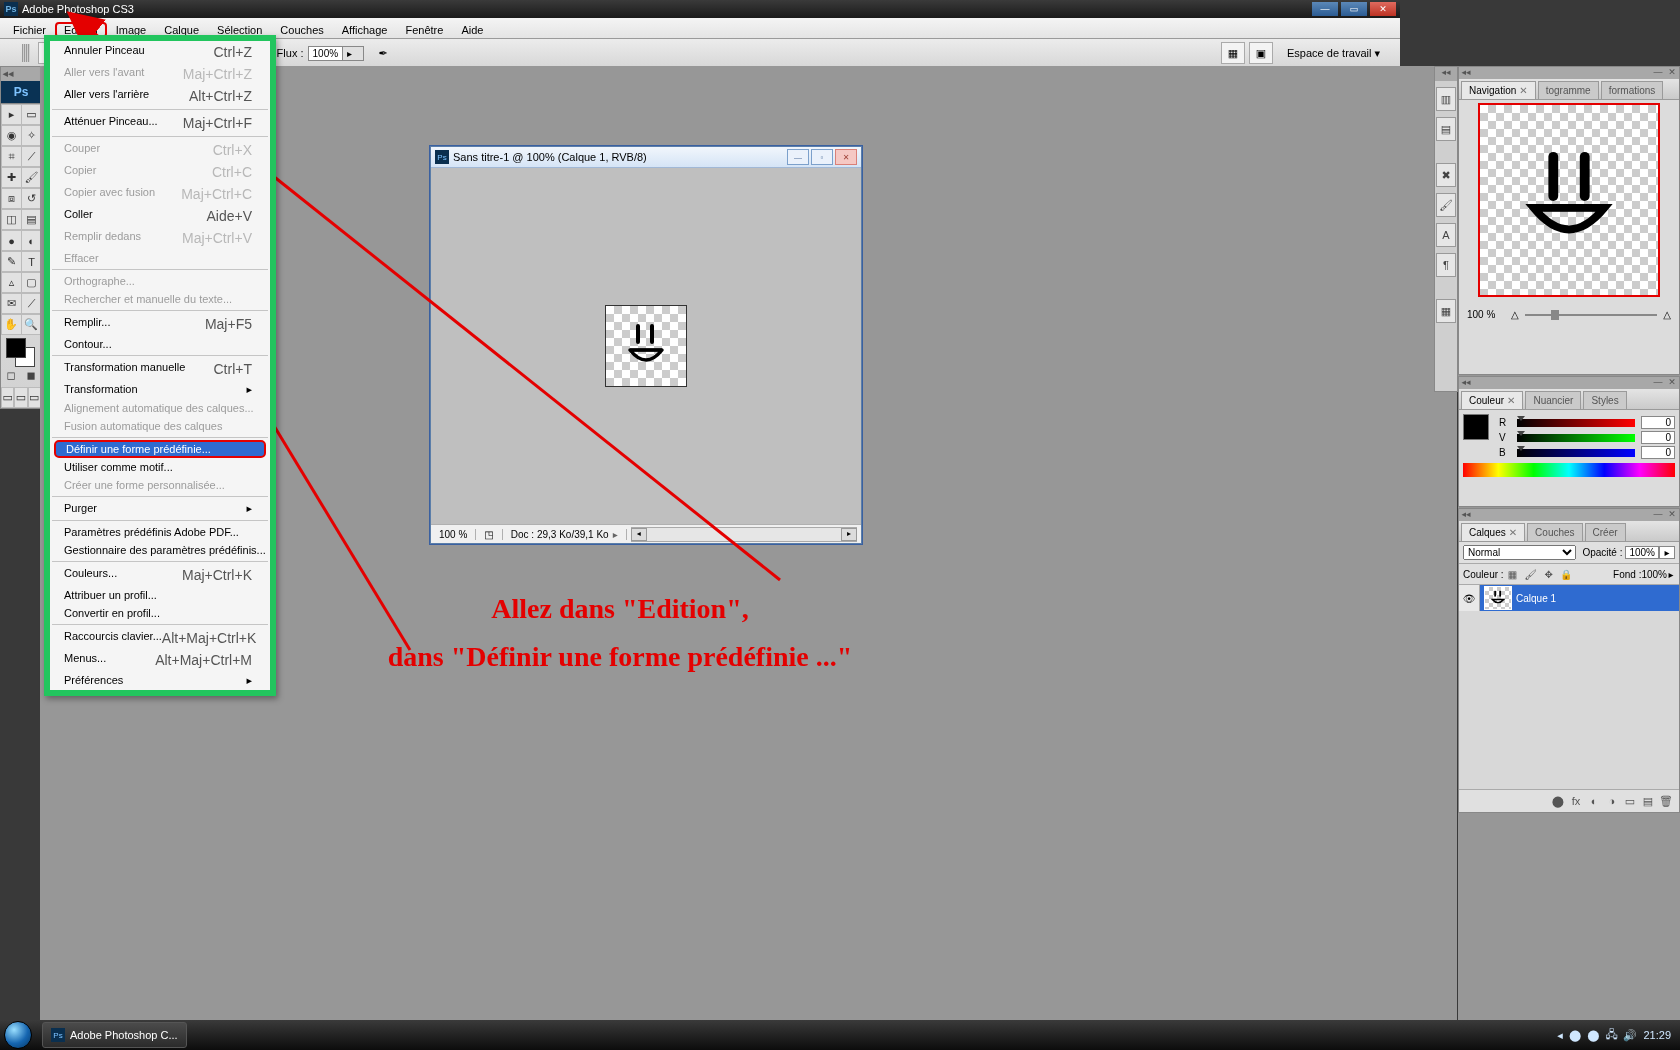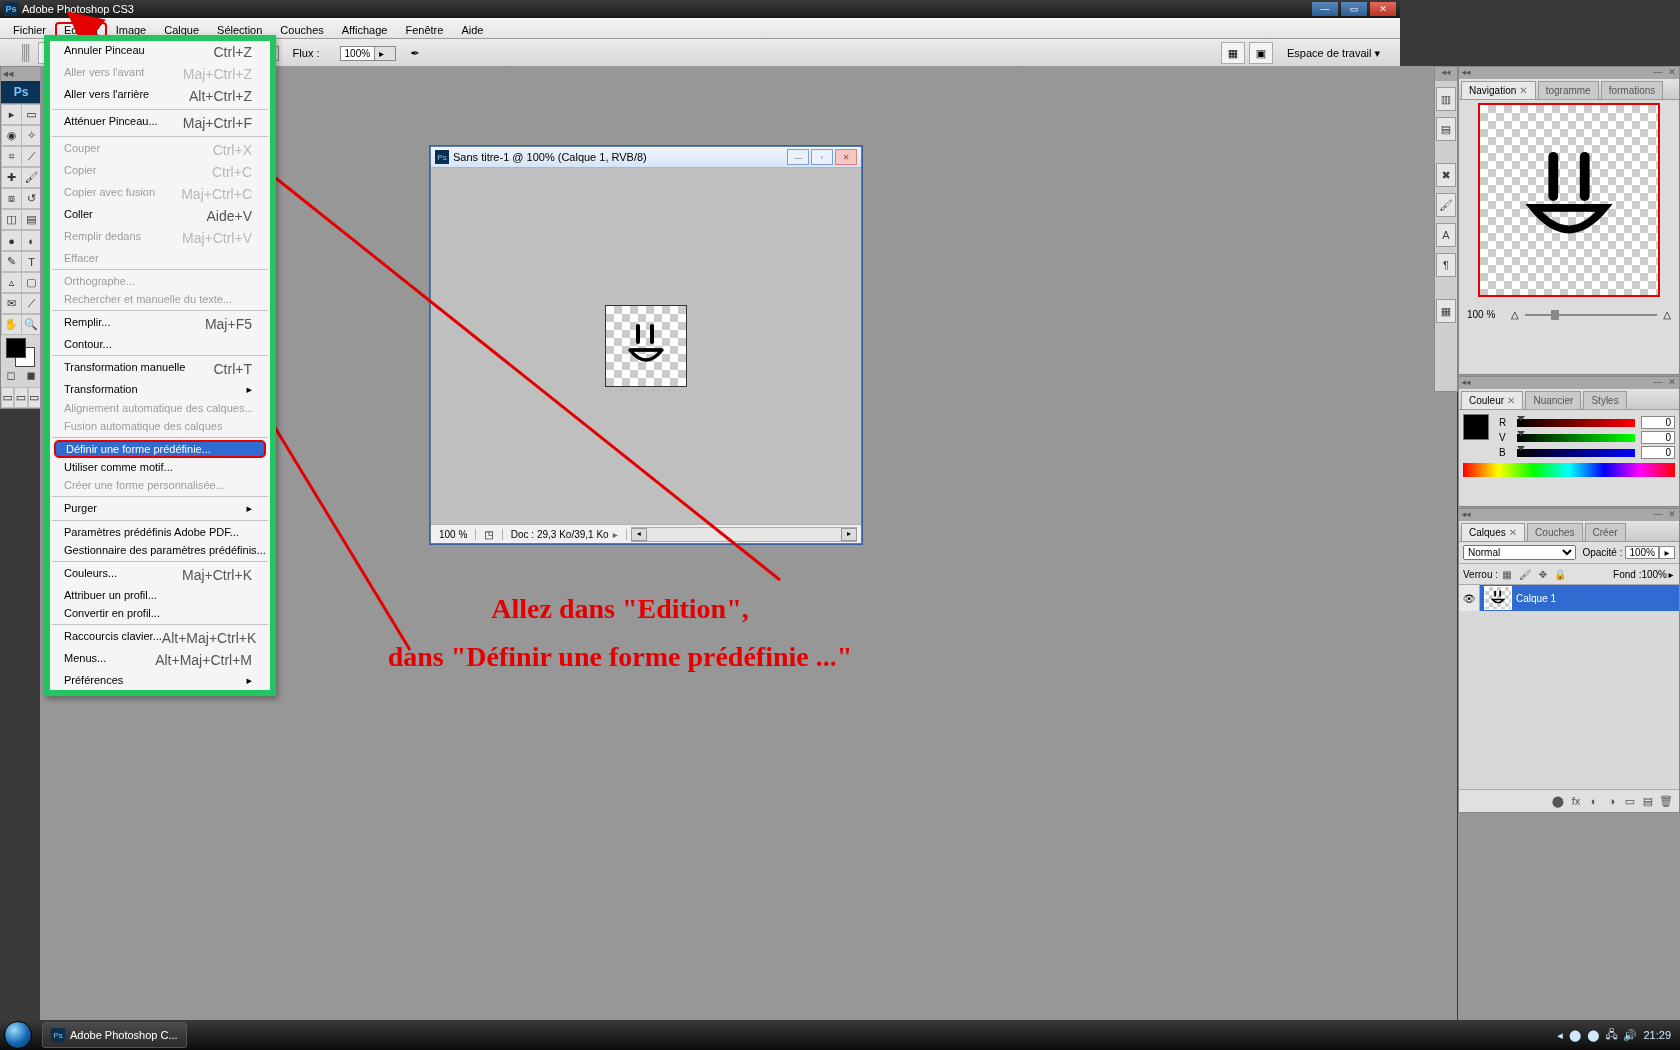--- a/index.html
+++ b/index.html
@@ -12,21 +12,21 @@
   .win-max{background:linear-gradient(#5b88b8,#2c5c93);}
   .win-close{background:linear-gradient(#e06a5e,#bc3223);}
   
   .menubar{height:20px;background:linear-gradient(#f4f4f4,#e4e4e4);display:flex;align-items:flex-end;padding:0 4px;color:#000;border-bottom:1px solid #9a9a9a}
   .menubar span{padding:2px 9px;cursor:default}
   .menubar .hl{border:2px solid #e30000;border-radius:4px;padding:0 7px}
   
   .optbar{height:28px;background:linear-gradient(#ececec,#d7d7d7);border-bottom:1px solid #888;display:flex;align-items:center;padding-left:22px;color:#000}
   .optbar .grip{width:8px;height:18px;background:repeating-linear-gradient(90deg,#999,#999 1px,#d0d0d0 1px,#d0d0d0 2px);margin-right:8px}
   .optbar .ic{width:22px;height:20px;border:1px solid #aaa;background:#f3f3f3;margin-right:4px;display:inline-flex;align-items:center;justify-content:center}
-  .optbar .lbl{margin:0 20px 0 14px}
+  .optbar .lbl{margin:0 4px 0 14px}
   .optbar .pct{border:1px solid #888;background:#fff;padding:1px 4px;font-size:10px}
   .optbar .arrow{width:12px;border:1px solid #888;border-left:none;background:#e0e0e0}
 
   
   .toolbox{position:absolute;left:0;top:66px;width:40px;background:linear-gradient(#e6e6e6,#d2d2d2);border:1px solid #888}
   .toolbox .tabbar{height:14px;background:#a8a8a8;display:flex}
   .toolbox .tabbar .ar{width:14px;text-align:center;color:#555}
   .toolbox .psicon{height:22px;background:#093254;color:#7ec3ff;font-weight:bold;display:flex;align-items:center;justify-content:center;font-size:12px;border-bottom:1px solid #888}
   .toolgrid{display:grid;grid-template-columns:20px 20px;}
   .tool{width:19px;height:19px;border:0.5px solid #bbb;display:flex;align-items:center;justify-content:center;color:#333;font-size:11px;background:#e2e2e2}
@@ -477,21 +477,21 @@
       <span class="t off">Couches</span>
       <span class="t off">Créer</span>
     </div>
     <div class="ctrl">
       <select><option>Normal</option></select>
       <span class="lab">Opacité :</span>
       <span class="pct">100%</span>
         <span class="pct" style="width:8px;text-align:center">▸</span>
     </div>
     <div class="lock">
-      <span>Verrou :</span>
+      <span>Couleur :</span>
       <span class="ic">▦</span>
       <span class="ic">🖌</span>
       <span class="ic">✥</span>
       <span class="ic">🔒</span>
       <span style="flex:1"></span>
       <span class="lab">Fond :</span>
       <span class="pct">100%</span>
         <span class="pct" style="width:8px;text-align:center">▸</span>
     </div>
     <div class="list">

